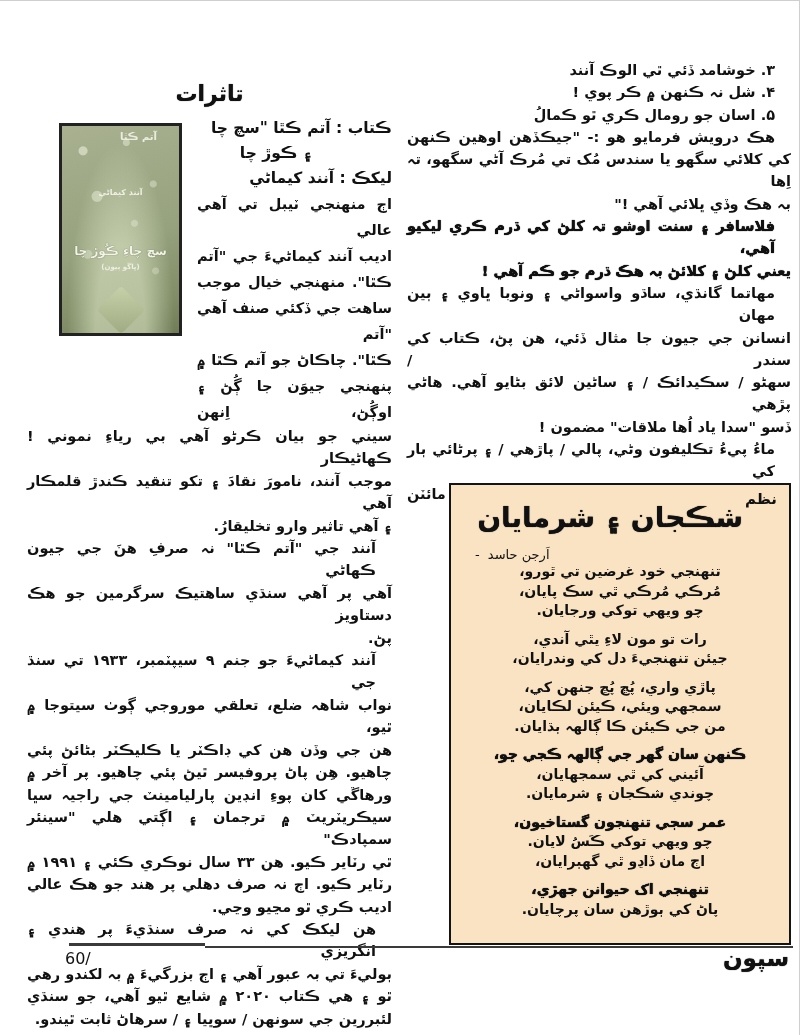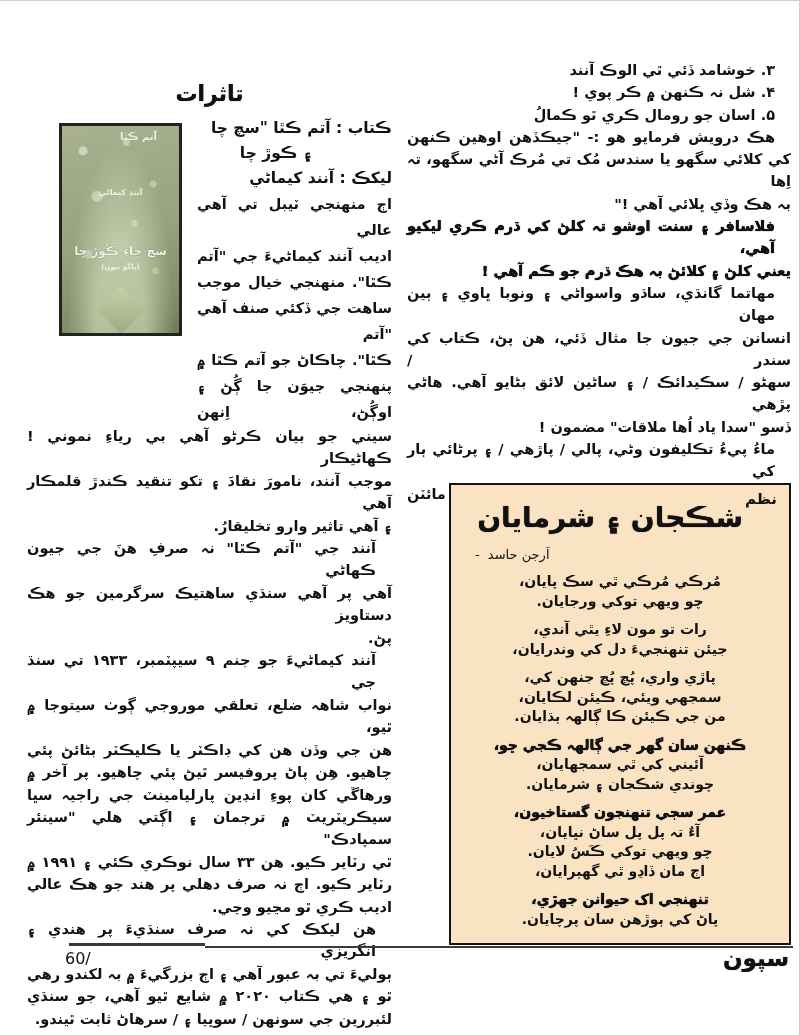--- a/index.html
+++ b/index.html
@@ -41,21 +41,21 @@
   .cover-bow{position:absolute;bottom:6px;left:50%;width:34px;height:34px;margin-left:-17px;
              background:linear-gradient(135deg,#c9d3ab,#9aa67c);transform:rotate(45deg);
              opacity:.8;border-radius:4px;}
   
   .poem-box{position:absolute;top:482px;right:8px;width:342px;height:462px;box-sizing:border-box;
             background:#fae3c3;border:2px solid #141414;padding:4px 10px 0 10px;}
   .poem-head{position:relative;height:56px;}
   .poem-label{position:absolute;top:1px;right:2px;font-size:15px;}
   .poem-title{position:absolute;top:12px;right:36px;left:20px;text-align:center;font-size:28px;
               text-shadow:0 0 .9px #000;white-space:nowrap;}
-  .poem-author{direction:rtl;text-align:left;font-size:13px;font-weight:400;margin:2px 0 10px 14px;}
+  .poem-author{direction:rtl;text-align:left;font-size:13px;font-weight:400;margin:2px 0 0 14px;}
   .poem-author .dash{padding-right:4px;}
   .poem-lines{text-align:center;}
   .pl{font-size:14px;line-height:19.5px;white-space:nowrap;text-align:center;}
   .g{margin-top:9px;}
   
   .rule-left{position:absolute;left:70px;top:942px;width:136px;height:3px;background:#3a3a3a;}
   .rule-right{position:absolute;left:206px;top:945px;width:588px;height:2px;background:#3a3a3a;}
   .page-number{position:absolute;left:66px;top:948px;font-size:16px;direction:ltr;font-weight:400;}
   .magazine-name{position:absolute;right:10px;top:944px;font-size:23px;text-shadow:0 0 .9px #000;}
 </style>
@@ -87,32 +87,32 @@
   <div class="poem-box">
     <div class="poem-head">
       <span class="poem-label">نظم</span>
       <div class="poem-title">شڪجان ۽ شرمايان</div>
     </div>
     <div class="poem-author">
       <span>اَرجن حاسد</span>
       <span class="dash">-</span>
     </div>
     <div class="poem-lines">
+        <div class="pl">تنهنجي خود غرضين تي ٿورو،</div>
         <div class="pl">مُرڪي مُرڪي ٿي سڪ پايان،</div>
         <div class="pl">چو ويهي توکي ورجايان.</div>
         <div class="pl g">رات تو مون لاءِ يٿي آندي،</div>
         <div class="pl">جيئن تنهنجيءَ دل کي وندرايان،</div>
         <div class="pl g">پاڙي واري، پُڇ پُڇ جنهن کي،</div>
         <div class="pl">سمجهي ويئي، ڪيئن لڪايان،</div>
         <div class="pl">من جي ڪيئن ڪا ڳالهہ ٻڌايان.</div>
         <div class="pl h g">ڪنهن سان گهر جي ڳالهہ ڪجي ڇو،</div>
         <div class="pl">آئيني کي ٿي سمجهايان،</div>
         <div class="pl">چوندي شڪجان ۽ شرمايان.</div>
         <div class="pl h g">عمر سڄي تنهنجون گستاخيون،</div>
-        <div class="pl">آءٌ تہ پل پل ساڻ نڀايان،</div>
         <div class="pl">چو ويهي توکي ڪَسُ لايان.</div>
         <div class="pl">اڄ مان ڏاڍو ٿي گهٻرايان،</div>
         <div class="pl h g">تنهنجي اک حيوانن جهڙي،</div>
         <div class="pl">پاڻ کي ٻوڙهن سان پرچايان.</div>
       </div>
   </div>
 
   <div class="col-left">
     <div class="page-title">تاثرات</div>
 

